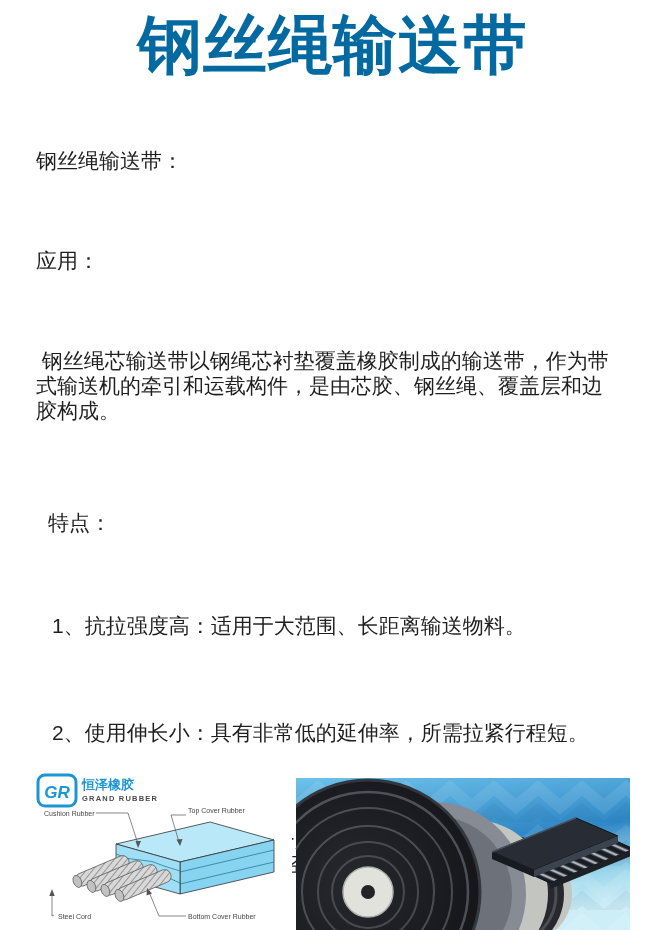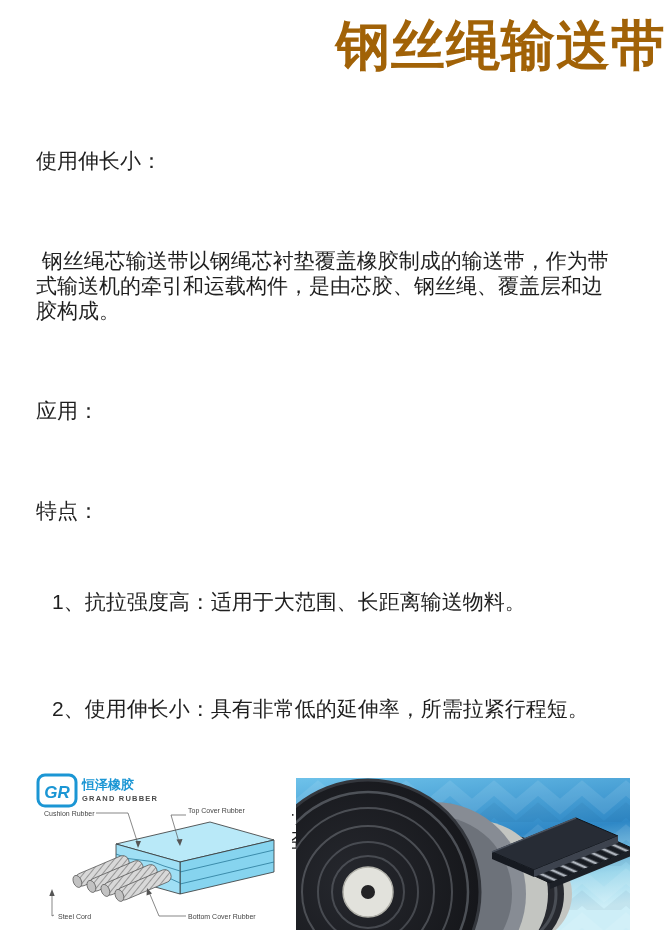--- a/index.html
+++ b/index.html
@@ -4,51 +4,51 @@
 <style>
   html,body{margin:0;padding:0;}
   body{
     width:666px;height:930px;background:#ffffff;overflow:hidden;
     font-family:"Liberation Sans","DejaVu Sans",sans-serif;
     color:#1f1f1f;
   }
   .page{width:666px;height:930px;position:relative;}
   h1.page-title{
     margin:14px 0 0 0;
-    font-size:54px;line-height:62px;font-weight:700;color:#a16207;
-    text-align:right;letter-spacing:1px;
+    font-size:64px;line-height:62px;font-weight:700;color:#0369a1;
+    text-align:center;letter-spacing:1px;
   }
   .content{
     margin-top:22px;
     padding:0 50px 0 36px;
     font-size:21px;line-height:25px;
     white-space:pre-wrap;
   }
   .content p{margin:0 0 25px 0;}
-  .content p.tight{margin:0;}
+  .content p.tight{margin:12px;}
   .feature-item{margin:16px;}
   .media-row{
     position:absolute;left:30px;top:758px;
     display:flex;align-items:flex-start;gap:4px;
   }
   .diagram-box{width:262px;height:158px;background:#fff;}
   .photo-box{width:334px;height:154px;margin-top:6px;}
   svg text{font-family:"Liberation Sans","DejaVu Sans",sans-serif;}
 </style>
 </head>
 <body>
 
 <div class="page">
 
   <h1 class="page-title">钢丝绳输送带</h1>
 
   <div class="content">
-    <p>使用伸长小：</p>
+    <p>钢丝绳输送带：</p>
+    <p>应用：</p>
     <p> 钢丝绳芯输送带以钢绳芯衬垫覆盖橡胶制成的输送带，作为带式输送机的牵引和运载构件，是由芯胶、钢丝绳、覆盖层和边胶构成。</p>
-    <p>应用：</p>
     <p class="tight">特点：</p>
     <div class="feature-item">1、抗拉强度高：适用于大范围、长距离输送物料。</div>
     <div class="feature-item">2、使用伸长小：具有非常低的延伸率，所需拉紧行程短。</div>
     <div class="feature-item">3、滚筒直径小：带芯由一层纵向排列的钢丝绳作为骨架，有良好的灵活性，滚筒直径越小，系统越灵巧，降低输送机设备成本。</div>
     
     
     
     
   </div>
 

